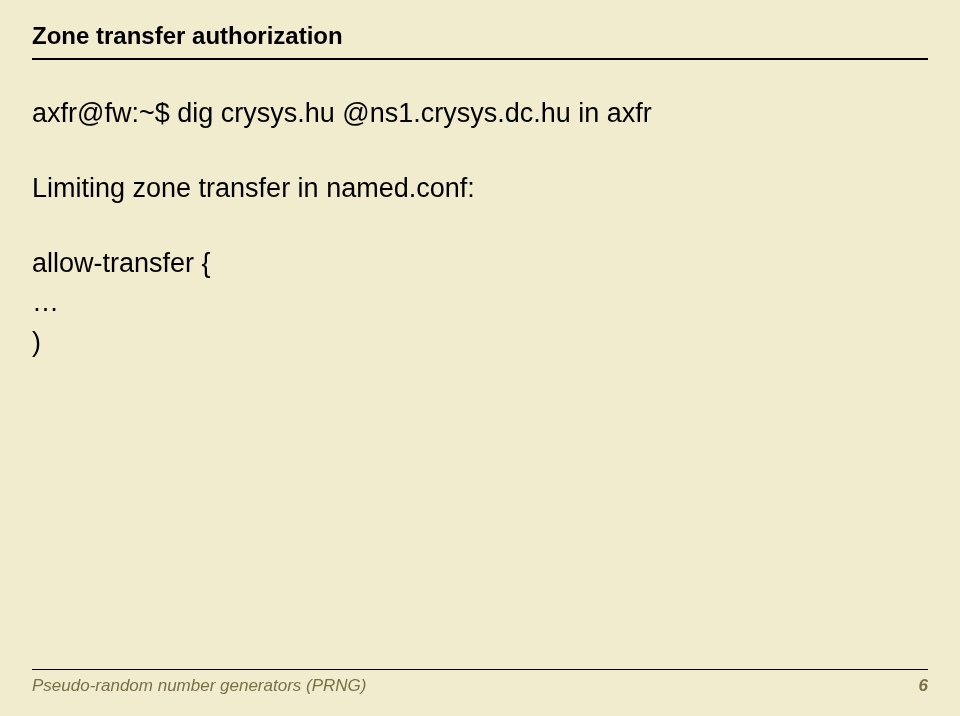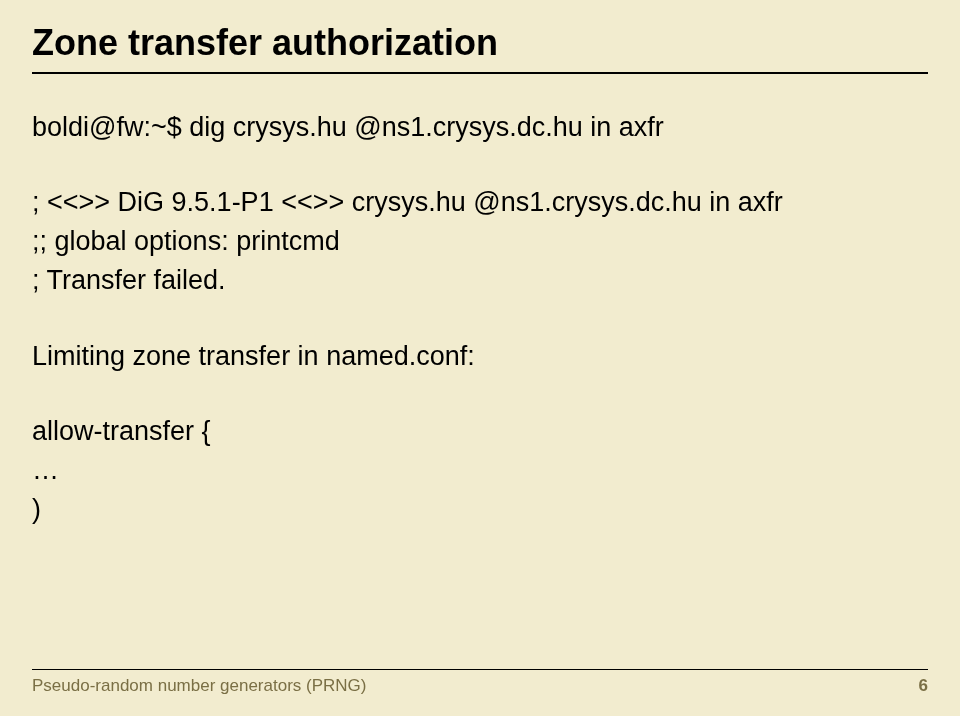--- a/index.html
+++ b/index.html
@@ -13,21 +13,21 @@
     box-sizing: border-box;
     position: relative;
   }
   .slide {
     padding: 22px 32px 0 32px;
     box-sizing: border-box;
     height: 100%;
     position: relative;
   }
   .title {
-    font-size: 36px;
+    font-size: 24px;
     font-weight: bold;
     margin: 0 0 8px 0;
   }
   .rule {
     border: none;
     border-top: 2px solid #000;
     margin: 0 0 34px 0;
   }
   .body {
     font-size: 27px;
@@ -46,44 +46,40 @@
     border: none;
     border-top: 1px solid #000;
     margin: 0 0 6px 0;
   }
   .footer-row {
     display: flex;
     justify-content: space-between;
     align-items: baseline;
     font-size: 17px;
     color: #7a6f45;
+    font-style: italic;
   }
   .footer-page {
     font-weight: bold;
     font-size: 17px;
   }
 </style>
 </head>
 <body>
 
 <div class="slide">
   <h1 class="title">Zone transfer authorization</h1>
   <hr class="rule">
 
   <div class="body">
 
     <div class="block">
-      <div>boldi@fw:~$ dig crysys.hu @ns1.crysys.dc.hu in axfr</div>
+      <div>axfr@fw:~$ dig crysys.hu @ns1.crysys.dc.hu in axfr</div>
     </div>
 
-    <div class="block">
-      <div>; &lt;&lt;&gt;&gt; DiG 9.5.1-P1 &lt;&lt;&gt;&gt; crysys.hu @ns1.crysys.dc.hu in axfr</div>
-      <div>;; global options:  printcmd</div>
-      <div>; Transfer failed.</div>
-    </div>
 
     <div class="block">
       <div>Limiting zone transfer in named.conf:</div>
     </div>
 
     <div class="block">
       <div>allow-transfer {</div>
       <div>…</div>
       <div>)</div>
     </div>

